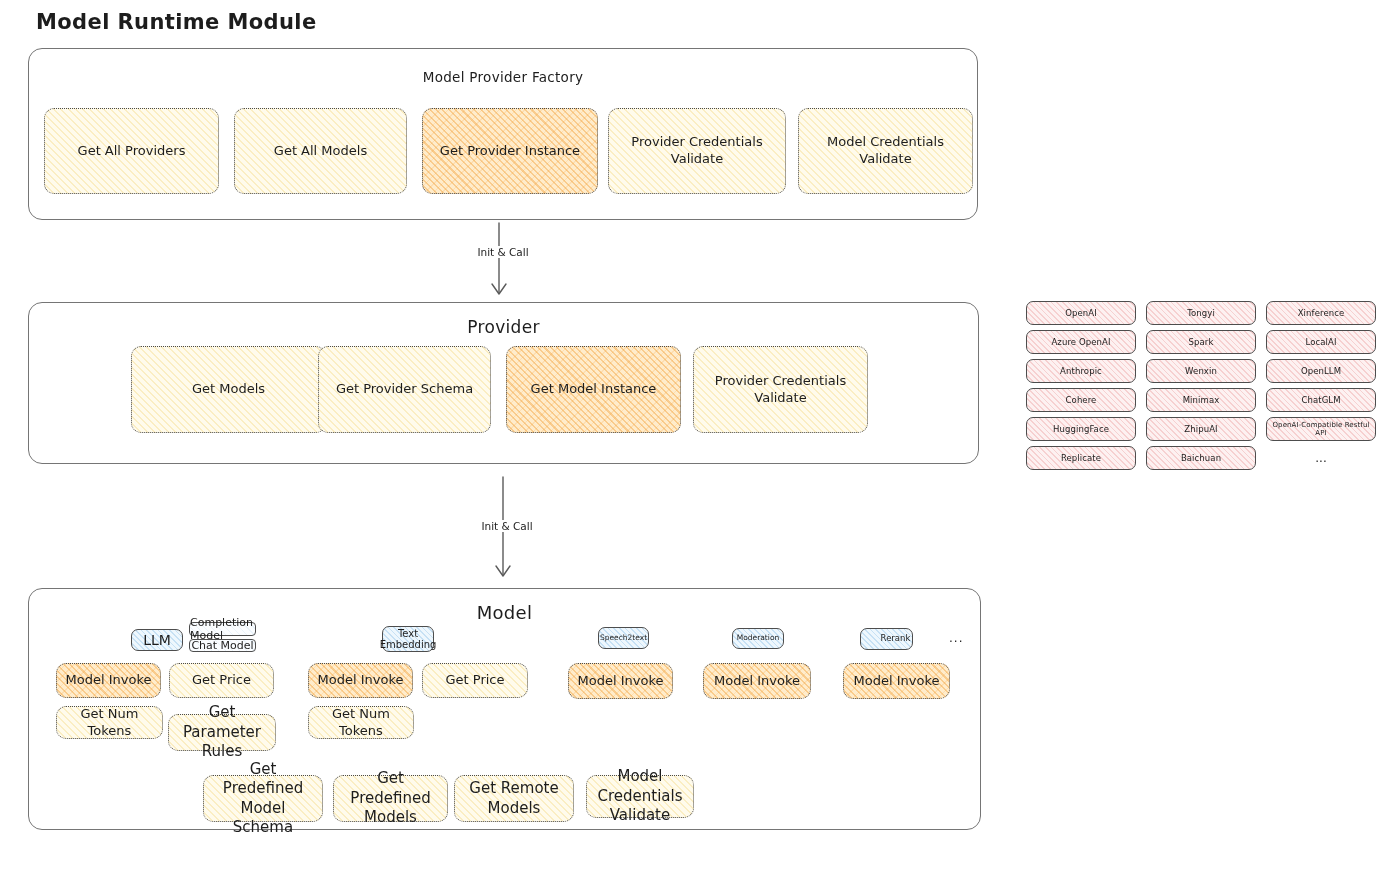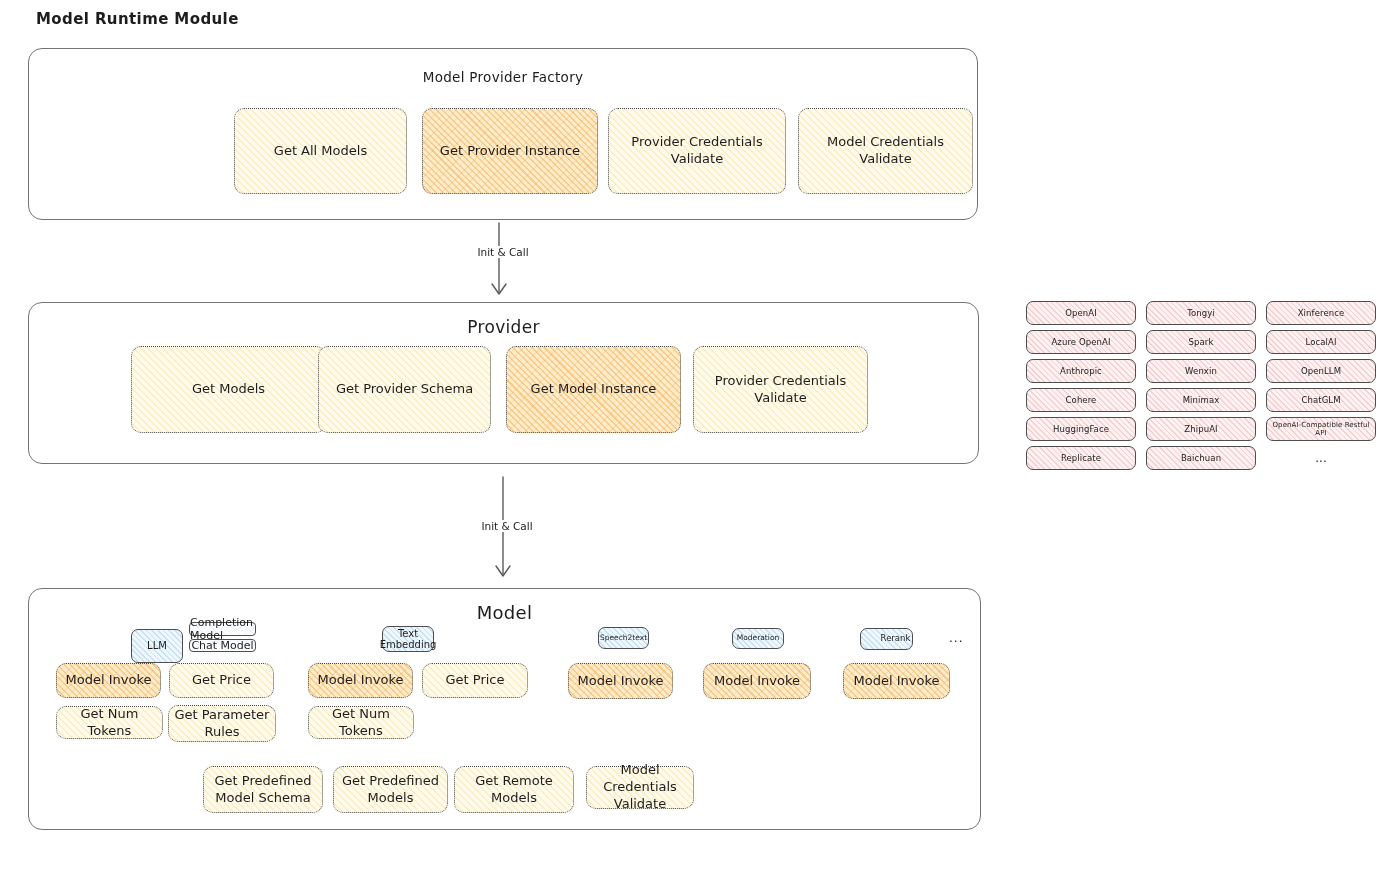--- a/index.html
+++ b/index.html
@@ -1,21 +1,21 @@
 <!DOCTYPE html>
 <html><head>
 <meta charset="utf-8">
 <style>
   html,body{margin:0;padding:0;background:#ffffff;}
   #canvas{
     position:relative;width:1393px;height:880px;background:#ffffff;overflow:hidden;
     font-family:"DejaVu Sans",sans-serif;color:#1d1d1d;
   }
   .abs{position:absolute;}
-  .page-title{left:36px;top:10px;font-size:15px;font-weight:600;letter-spacing:.4px;text-align:right;}
+  .page-title{left:36px;top:10px;font-size:21px;font-weight:600;letter-spacing:.4px;text-align:right;}
   
   .box{
     position:absolute;background:#fff;border:1.4px solid #757575;border-radius:14px;
   }
   .stack::before,.stack::after{
     content:"";position:absolute;width:100%;height:100%;border:1.3px solid #757575;
     border-radius:14px;background:#fff;z-index:-1;
   }
   .stack::after{left:11px;top:7px;}
   .stack::before{left:23px;top:14px;}
@@ -27,21 +27,21 @@
     box-sizing:border-box;
     background-color:#fffbec;
     background-image:repeating-linear-gradient(45deg,rgba(243,214,117,.35) 0px,rgba(243,214,117,.35) 1.4px,transparent 1.4px,transparent 5px);
   }
   .btn-y.hl{
     background-color:#ffeccb;
     background-image:
       repeating-linear-gradient(45deg,rgba(242,159,54,.42) 0px,rgba(242,159,54,.42) 1.5px,transparent 1.5px,transparent 4.5px),
       repeating-linear-gradient(135deg,rgba(242,159,54,.18) 0px,rgba(242,159,54,.18) 1px,transparent 1px,transparent 6px);
   }
-  .btn-sm{font-size:13px;}
+  .btn-sm{font-size:15px;margin-top:9px;}
   
   .grid-providers{
     position:absolute;left:1026px;top:301px;display:grid;
     grid-template-columns:110px 110px 110px;grid-auto-rows:24px;column-gap:10px;row-gap:5px;
   }
   .chip-p{
     display:flex;align-items:center;justify-content:center;text-align:center;
     border:1.2px solid #4d4d4d;border-radius:7px;font-size:8.5px;letter-spacing:.1px;
     background-color:#fdf1f1;
     background-image:repeating-linear-gradient(45deg,rgba(232,139,139,.32) 0px,rgba(232,139,139,.32) 1.2px,transparent 1.2px,transparent 4px);
@@ -71,20 +71,23 @@
 </style>
 </head>
 <body>
 
 <div id="canvas">
 
   <div class="abs page-title">Model Runtime Module</div>
 
   <div class="box" style="left:28px;top:48px;width:948px;height:170px;">
     <div class="box-title" style="top:20px;">Model Provider Factory</div>
+    <div class="btn-y" style="left:15px;top:59px;width:175px;height:86px;">
+        <span>Get All Providers</span>
+      </div>
     <div class="btn-y" style="left:205px;top:59px;width:173px;height:86px;">
         <span>Get All Models</span>
       </div>
     <div class="btn-y hl" style="left:393px;top:59px;width:176px;height:86px;">
         <span>Get Provider Instance</span>
       </div>
     <div class="btn-y" style="left:579px;top:59px;width:178px;height:86px;">
         <span>Provider Credentials Validate</span>
       </div>
     <div class="btn-y" style="left:769px;top:59px;width:175px;height:86px;">
@@ -137,21 +140,21 @@
 
   <svg class="arrow" style="left:492px;top:477px;" width="22" height="104">
     <line x1="11" y1="0" x2="11" y2="98"></line>
     <polyline points="4,89 11,99 18,89"></polyline>
   </svg>
   <div class="arrow-label" style="left:465px;top:520px;width:76px;">Init &amp; Call</div>
 
   <div class="box stack" style="left:28px;top:588px;width:951px;height:240px;">
     <div class="box-title" style="top:13px;font-size:18px;">Model</div>
 
-    <div class="tab-b" style="left:102px;top:40px;width:52px;height:34px;font-size:10px;">LLM</div>
+    <div class="tab-b" style="left:102px;top:40px;width:52px;height:22px;font-size:14px;">LLM</div>
     <div class="tab-s" style="left:160px;top:33px;width:67px;height:14px;">Completion Model</div>
     <div class="tab-s" style="left:160px;top:50px;width:67px;height:13px;">Chat Model</div>
     <div class="tab-b" style="left:353px;top:37px;width:52px;height:26px;font-size:10px;">Text Embedding</div>
     <div class="tab-b" style="left:569px;top:38px;width:51px;height:22px;font-size:7.5px;">Speech2text</div>
     <div class="tab-b" style="left:703px;top:39px;width:52px;height:21px;font-size:7.5px;">Moderation</div>
     <div class="tab-b" style="left:831px;top:39px;width:53px;height:22px;font-size:8.5px;padding-left:20px;">Rerank</div>
     <div class="ellipsis" style="left:920px;top:42px;">...</div>
 
     <div class="btn-y hl" style="left:27px;top:74px;width:105px;height:35px;">
         <span>Model Invoke</span>

